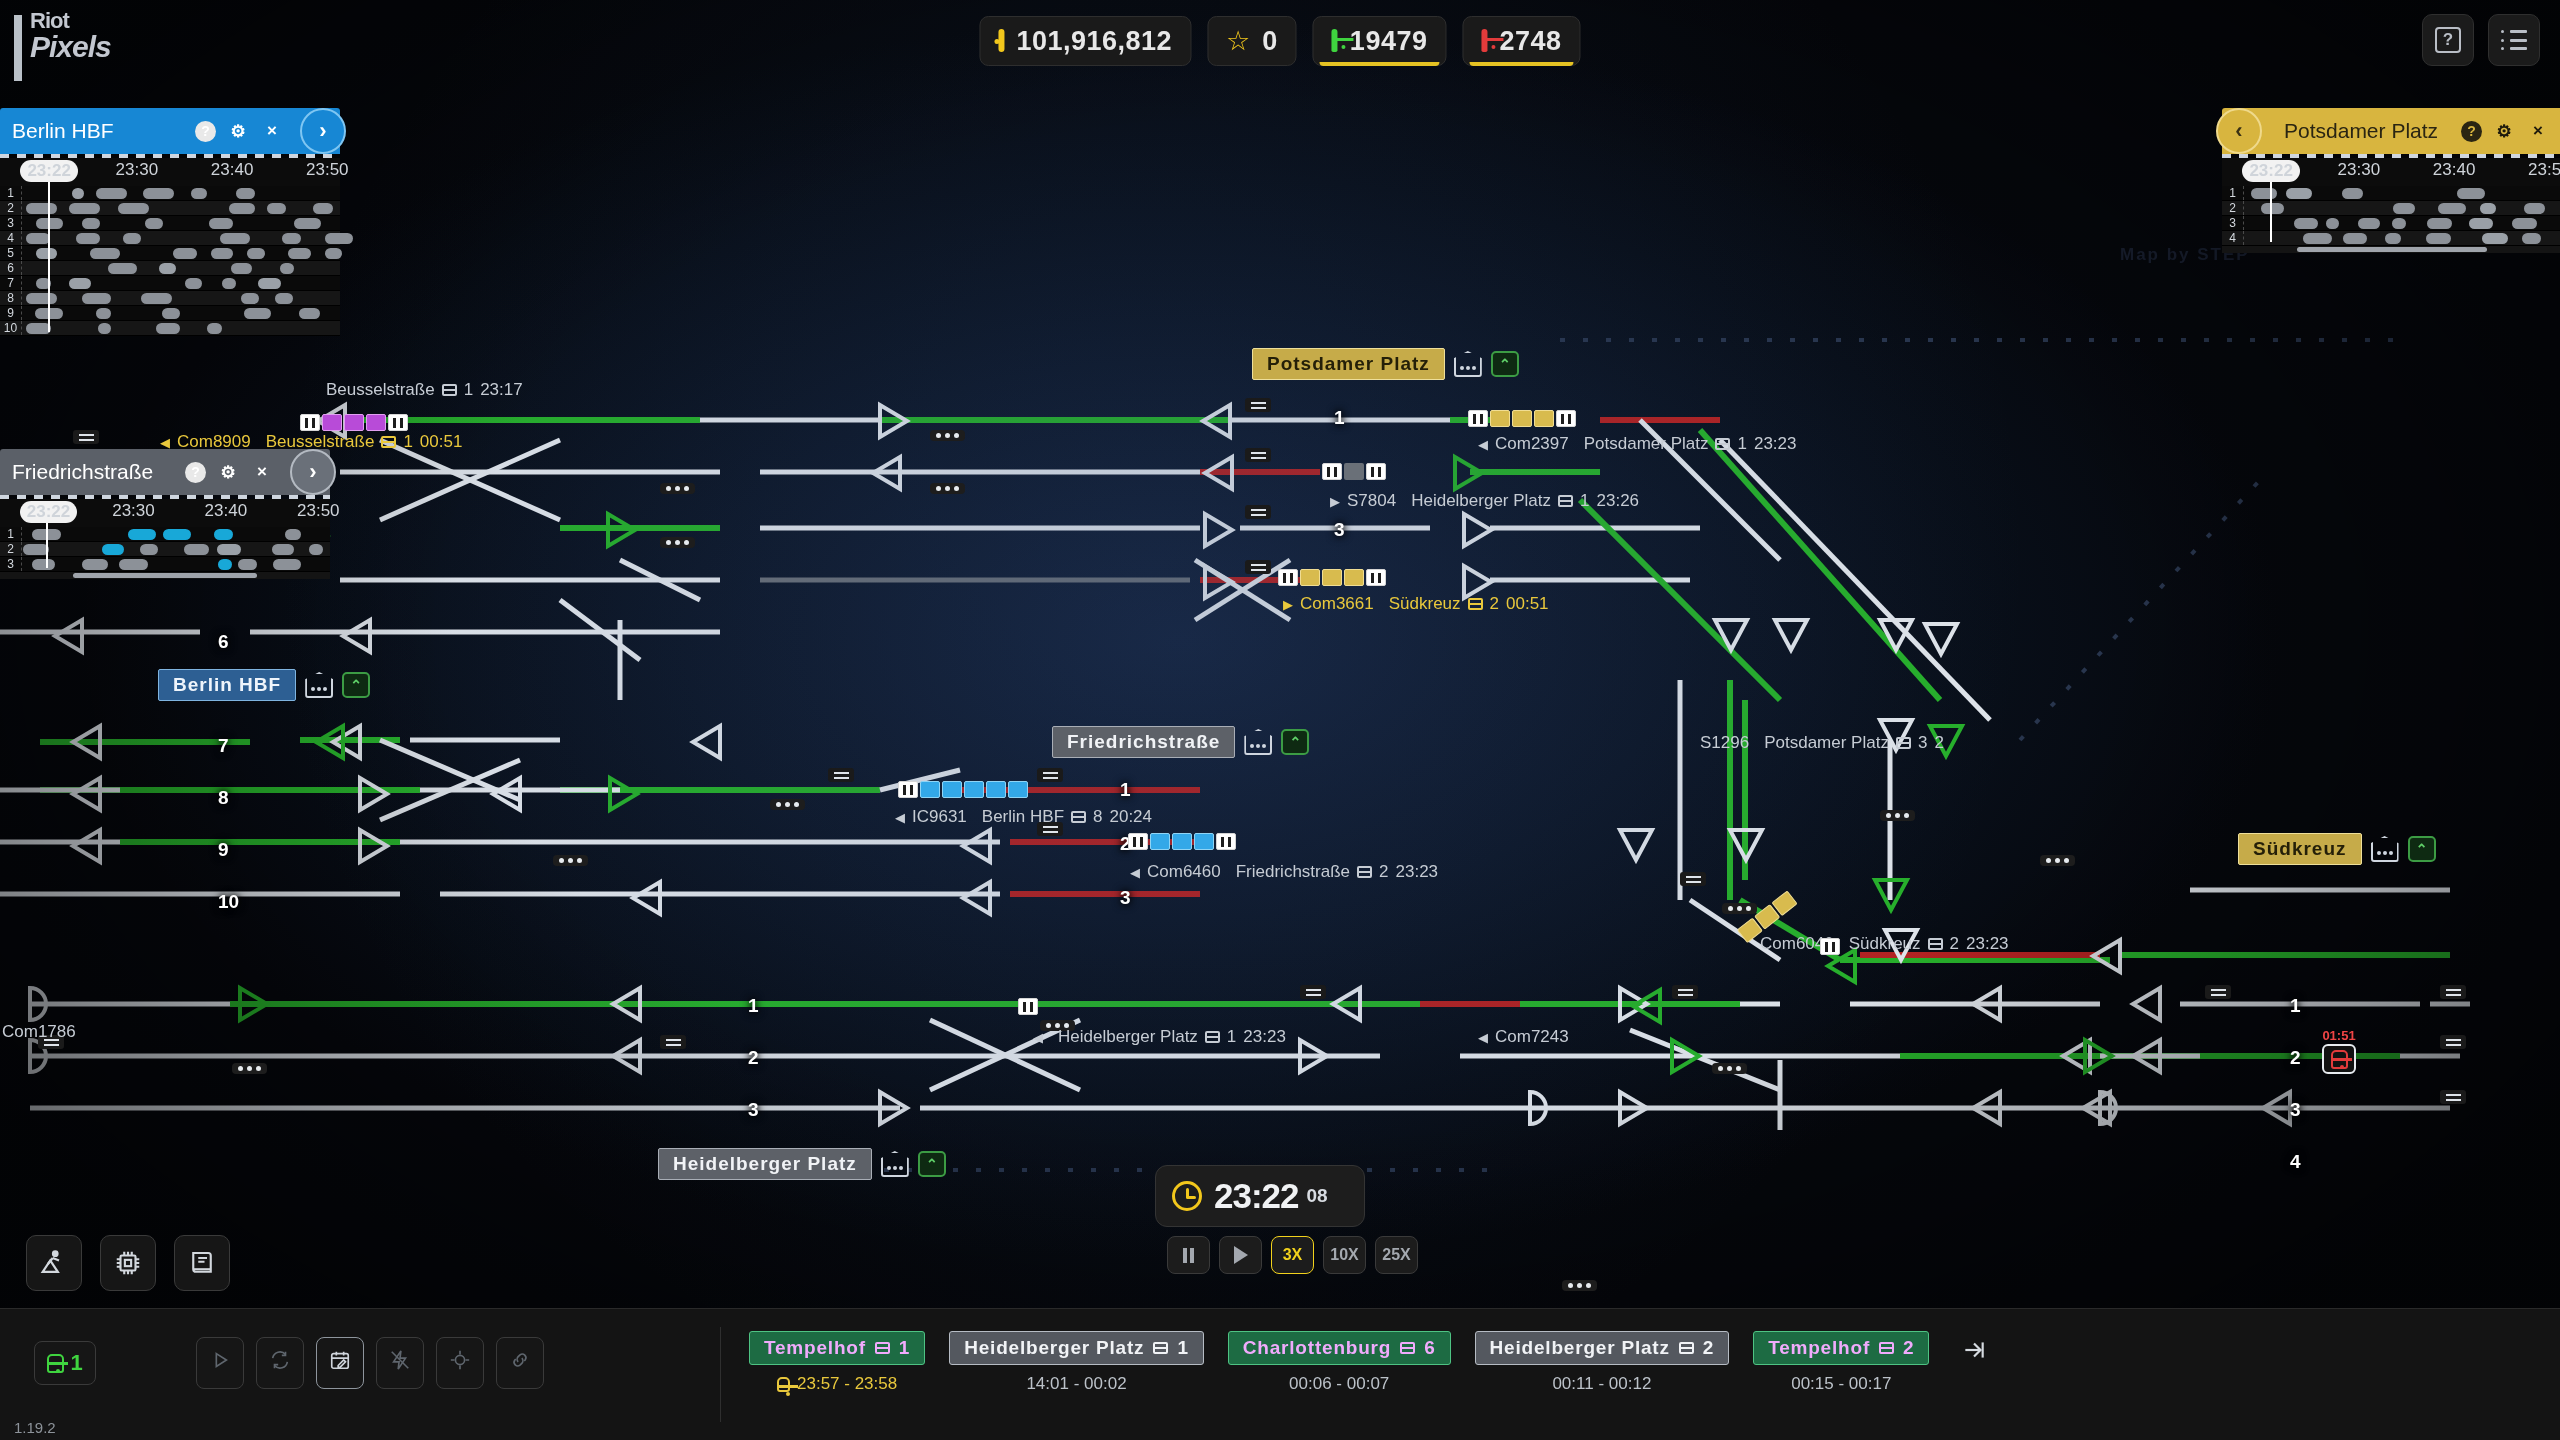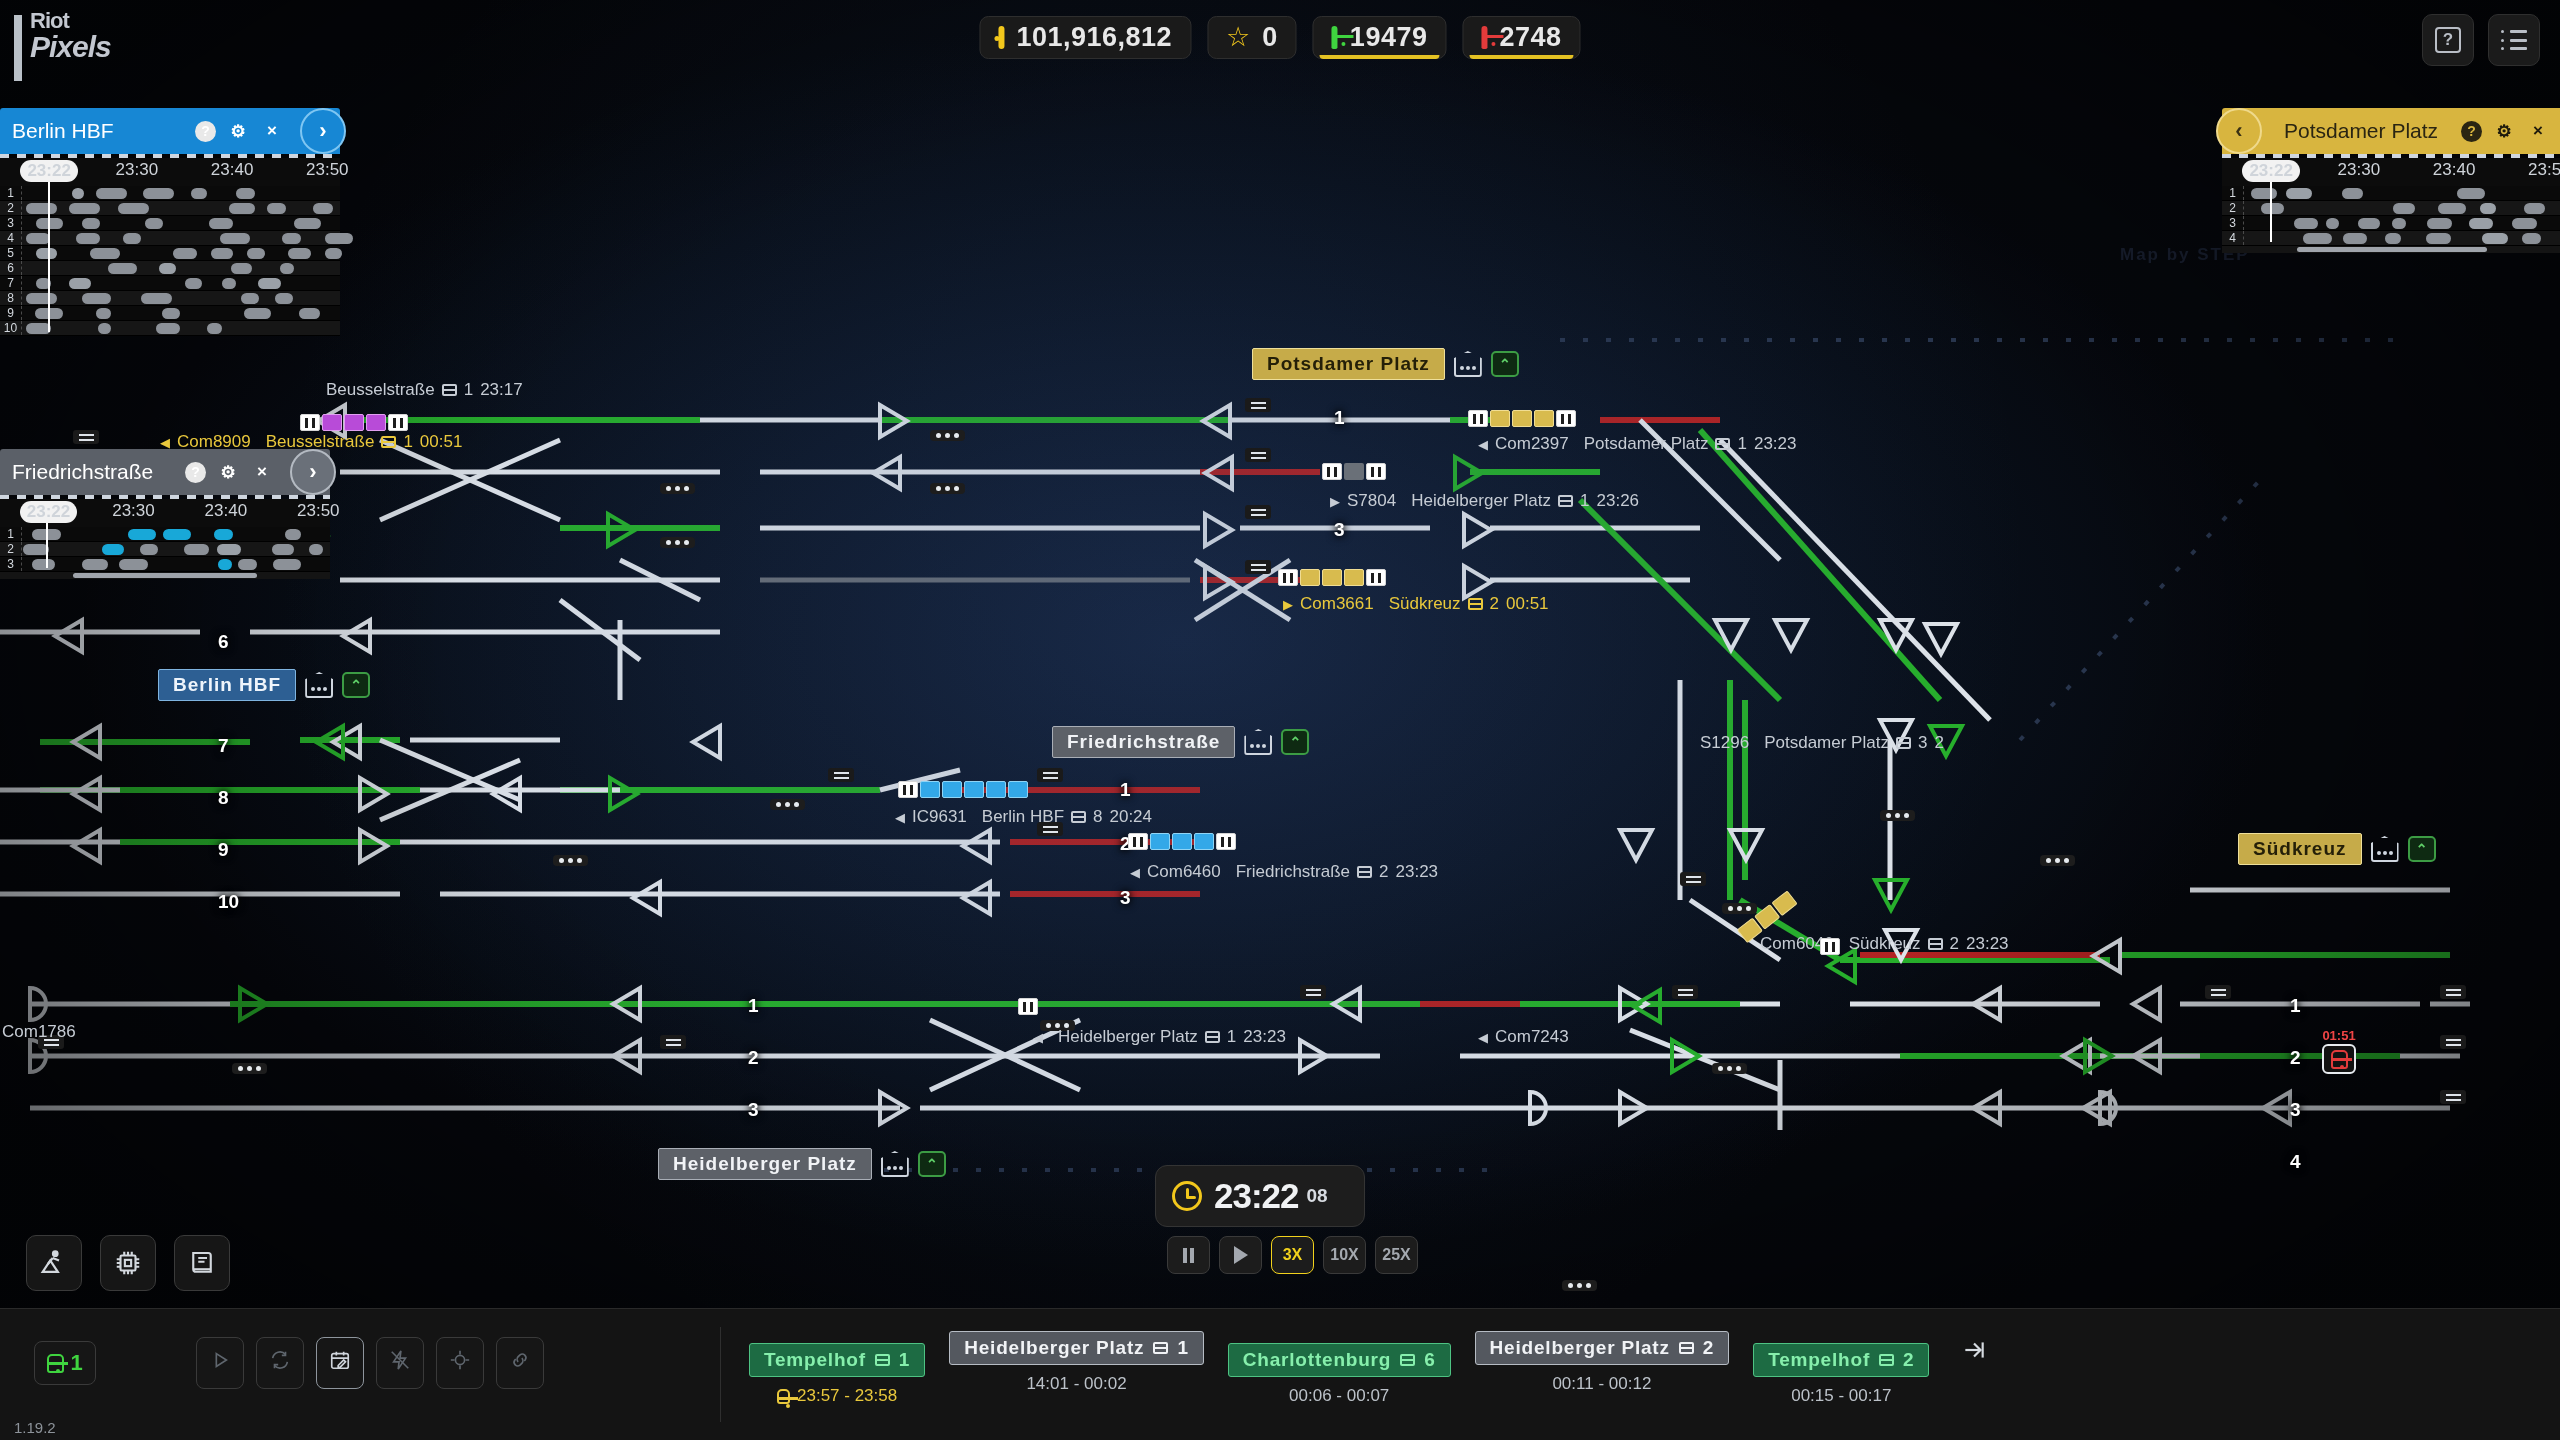--- a/index.html
+++ b/index.html
@@ -46,21 +46,21 @@
   #logo .tx{ margin-left:16px; }
 
   
   #top-hud{
     position:absolute; left:50%; top:16px; transform:translateX(-50%);
     display:flex; gap:16px; align-items:center; z-index:40;
   }
   .hud-chip{
     display:flex; align-items:center; gap:12px;
     background:#1a1a1a; border:1px solid #2e2e2e; border-radius:9px;
-    height:43px; padding:0 18px; position:relative;
+    height:50px; padding:0 18px; position:relative;
   }
   .hud-chip.underline::after{
     content:""; position:absolute; left:6px; right:6px; bottom:-1px; height:4px;
     background:#e5c223; border-radius:0 0 6px 6px;
   }
   .hud-val{ color:#e8e8e8; font-size:27px; font-weight:bold; letter-spacing:.5px;}
   .wallet-ico{ width:26px;height:21px;border:3px solid #f2c71c;border-radius:4px;position:relative;}
   .wallet-ico::after{content:"";position:absolute;right:2px;top:7px;width:5px;height:5px;border-radius:50%;background:#f2c71c;}
   .star-ico{ color:#f2c71c; font-size:27px; line-height:1; }
   .train-ico{ width:22px;height:24px;border:3px solid currentColor;border-radius:5px 5px 3px 3px; position:relative;}
@@ -242,21 +242,21 @@
   .act-btn.on{ border-color:#8e959d; color:#d0d5dc;}
   #version{ position:absolute; left:14px; bottom:4px; color:#8d939a; font-size:15px;}
 
   #sched-sep{ width:1px; background:#2f2f2f; margin:18px 0; }
   #sched{ flex:1; display:flex; align-items:flex-start; gap:24px; padding:22px 0 0 28px;}
   .stop{ display:flex; flex-direction:column; align-items:center; gap:9px;}
   .stop-chip{
     padding:5px 14px; border-radius:3px; font-size:19px; font-weight:bold; letter-spacing:.8px;
     display:flex; align-items:center; gap:9px; white-space:nowrap;
   }
-  .stop-chip.green{ background:#1d6b43; color:#86efac; border:1px solid #4ec383;margin-top:12px; }
+  .stop-chip.green{ background:#1d6b43; color:#f0abfc; border:1px solid #4ec383; }
   .stop-chip.grey{ background:#54585f; color:#f1f3f6; border:1px solid #b6bcc4; }
   .stop-time{ font-size:17px; color:#bcc2c9; display:flex; align-items:center; gap:7px;}
   .stop-time.cur{ color:#e9c83c; }
   .jump-btn{ margin-left:8px; margin-top:6px; color:#d6dbe1; font-size:26px; display:flex; align-items:center;}
 </style>
 </head>
 <body>
 
 <div id="app">
 

